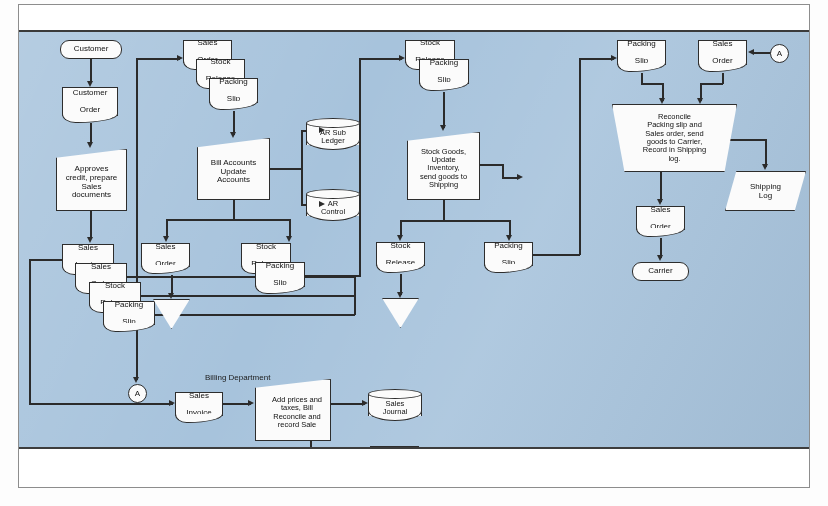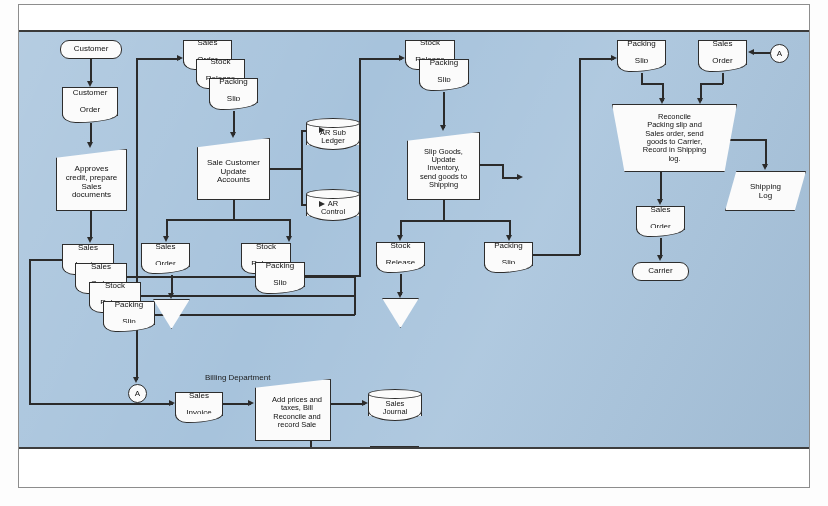--- a/index.html
+++ b/index.html
@@ -160,21 +160,21 @@
       <span><span>Packing</span><br><span>Slip</span></span>
     </div>
     <div class="ln lv" style="left:214px;top:79px;height:24px;"></div>
     <div class="arw arw-d" style="left:211px;top:100px;"></div>
 
     <div class="trapz" style="left:178px;top:106px;width:73px;height:62px;">
       <div class="bg">
           <div style="position:absolute;inset:0;background:#fbfbfb;border:1px solid #2d2d2d;clip-path:polygon(0 15%,100% 0,100% 100%,0 100%);"></div>
         </div>
       <div class="txt" style="padding-top:6px;">
-        <span><span>Sale Customer</span><br><span>Update</span><br><span>Accounts</span></span>
+        <span><span>Bill Accounts</span><br><span>Update</span><br><span>Accounts</span></span>
       </div>
     </div>
 
     <div class="ln lh" style="left:250px;top:136px;width:33px;"></div>
     <div class="ln lv" style="left:282px;top:98px;height:75px;"></div>
     <div class="ln lh" style="left:282px;top:98px;width:21px;"></div>
     <div class="arw arw-r" style="left:300px;top:95px;"></div>
     <div class="ln lh" style="left:282px;top:172px;width:21px;"></div>
     <div class="arw arw-r" style="left:300px;top:169px;"></div>
 
@@ -232,21 +232,21 @@
       <span><span>Packing</span><br><span>Slip</span></span>
     </div>
     <div class="ln lv" style="left:424px;top:60px;height:36px;"></div>
     <div class="arw arw-d" style="left:421px;top:93px;"></div>
 
     <div class="trapz" style="left:388px;top:100px;width:73px;height:68px;">
       <div class="bg">
           <div style="position:absolute;inset:0;background:#fbfbfb;border:1px solid #2d2d2d;clip-path:polygon(0 13%,100% 0,100% 100%,0 100%);"></div>
         </div>
       <div class="txt" style="padding-top:5px;font-size:7.5px;">
-        <span><span>Slip Goods,</span><br><span>Update</span><br><span>Inventory,</span><br><span>send goods to</span><br><span>Shipping</span></span>
+        <span><span>Stock Goods,</span><br><span>Update</span><br><span>Inventory,</span><br><span>send goods to</span><br><span>Shipping</span></span>
       </div>
     </div>
 
     <div class="ln lh" style="left:460px;top:132px;width:24px;"></div>
     <div class="ln lv" style="left:483px;top:132px;height:14px;"></div>
     <div class="ln lh" style="left:483px;top:145px;width:17px;"></div>
     <div class="arw arw-r" style="left:498px;top:142px;"></div>
 
 
     <div class="ln lv" style="left:424px;top:168px;height:21px;"></div>

